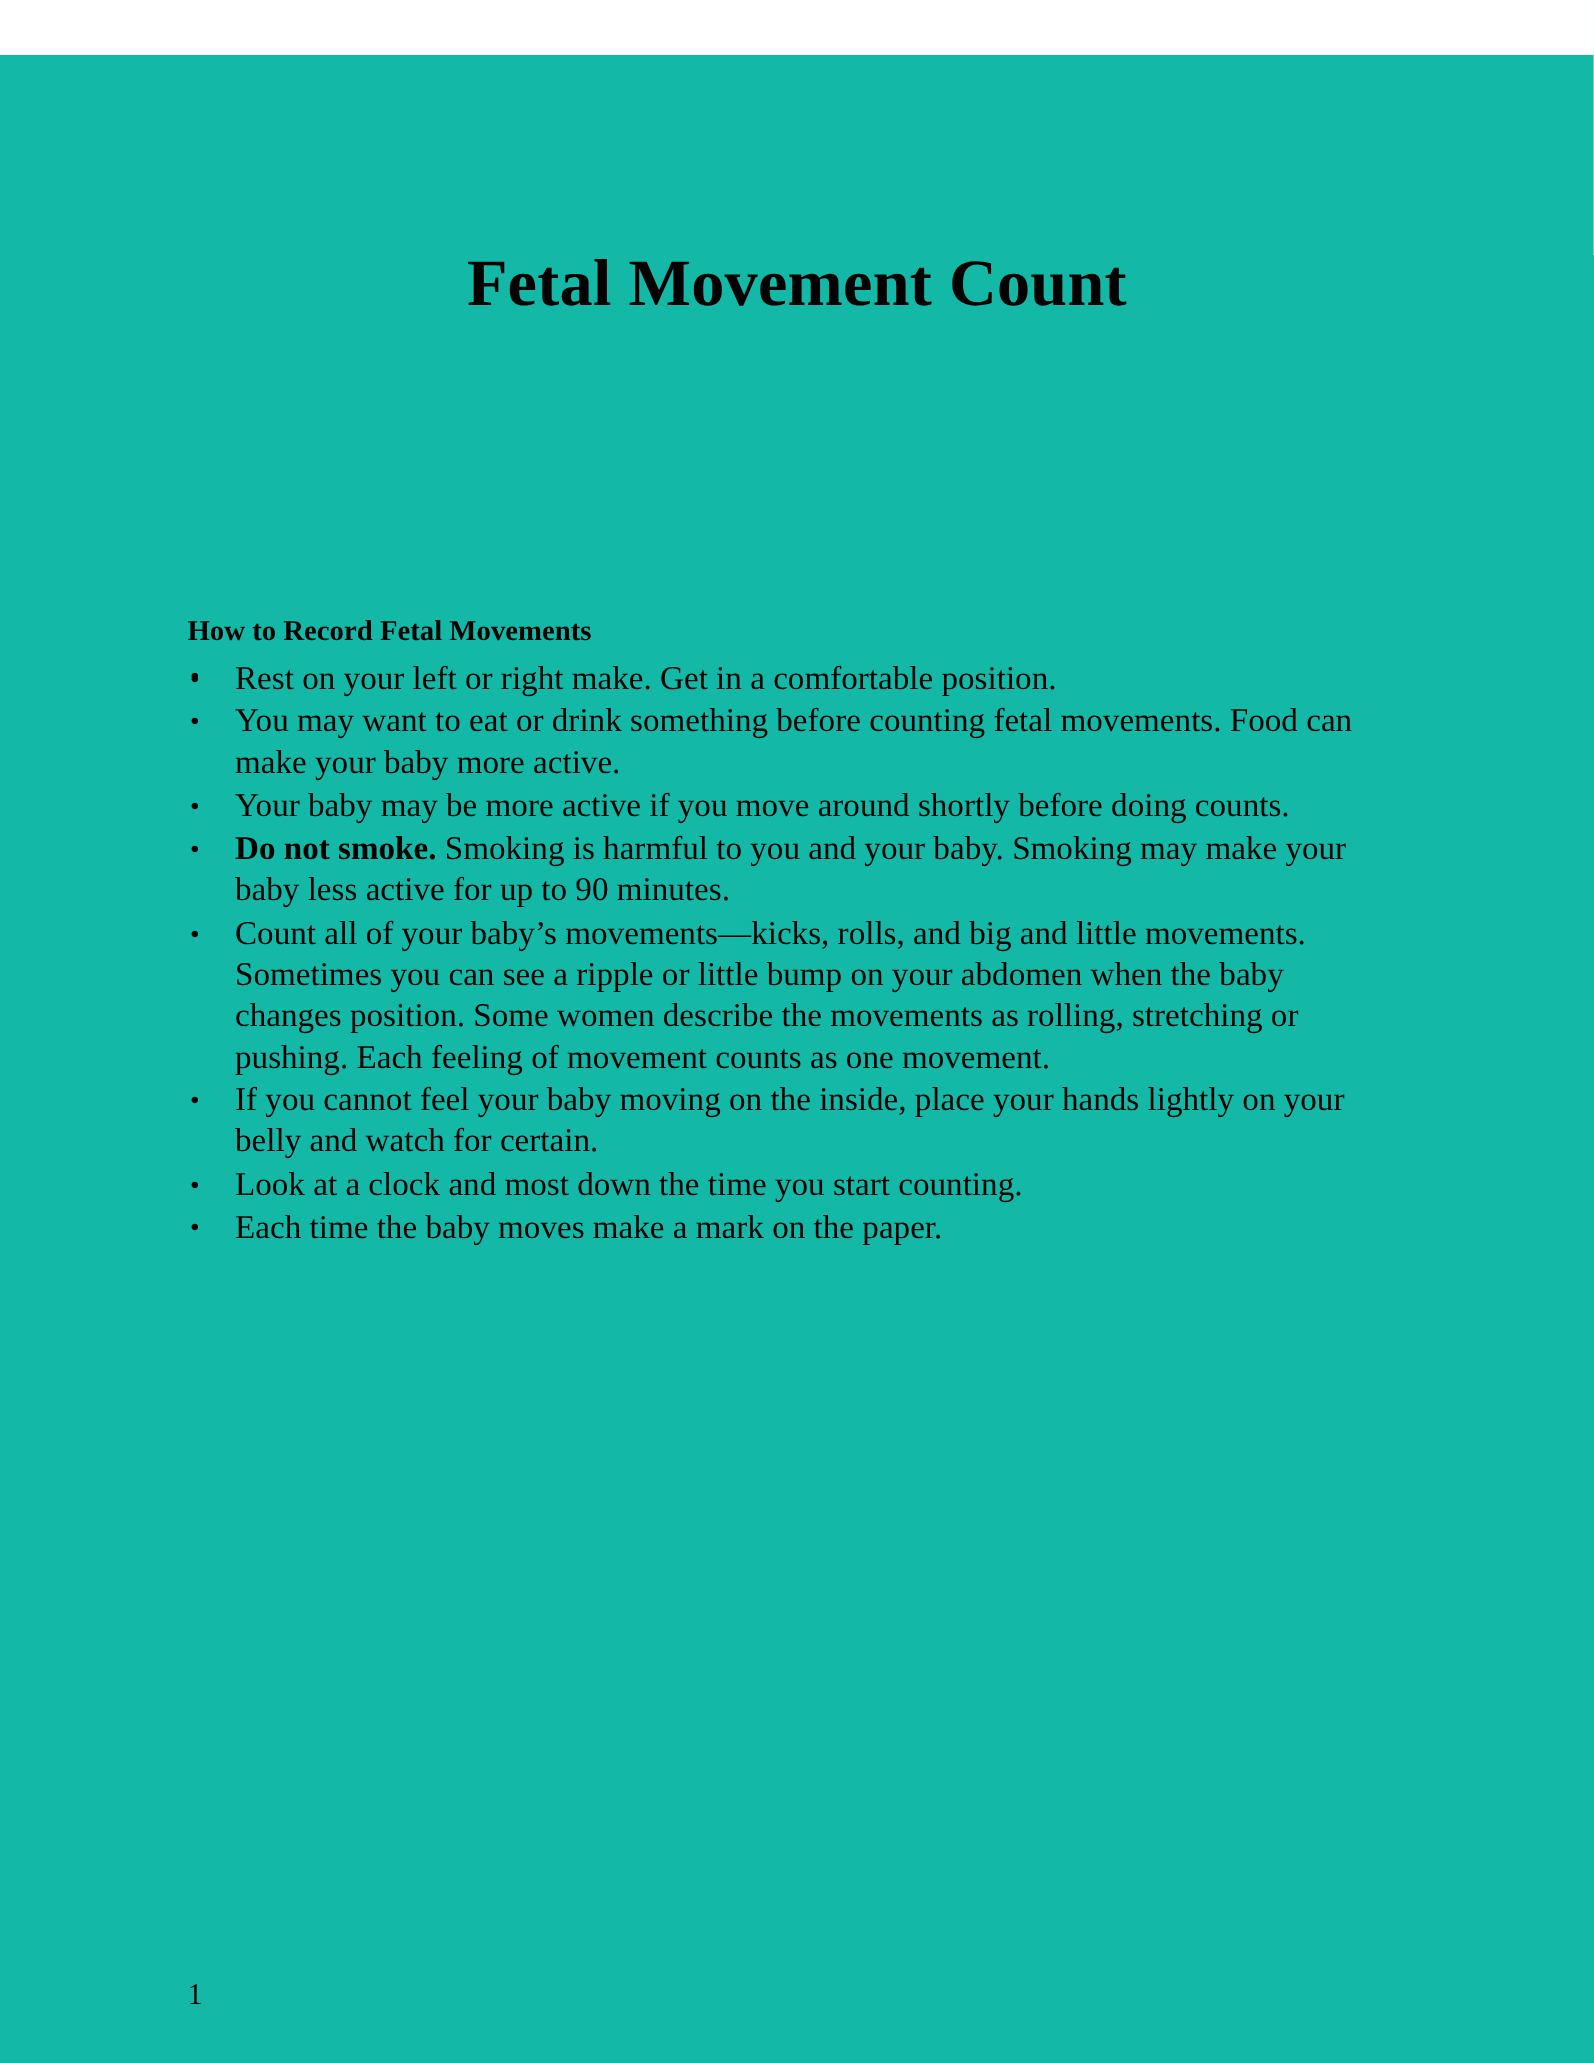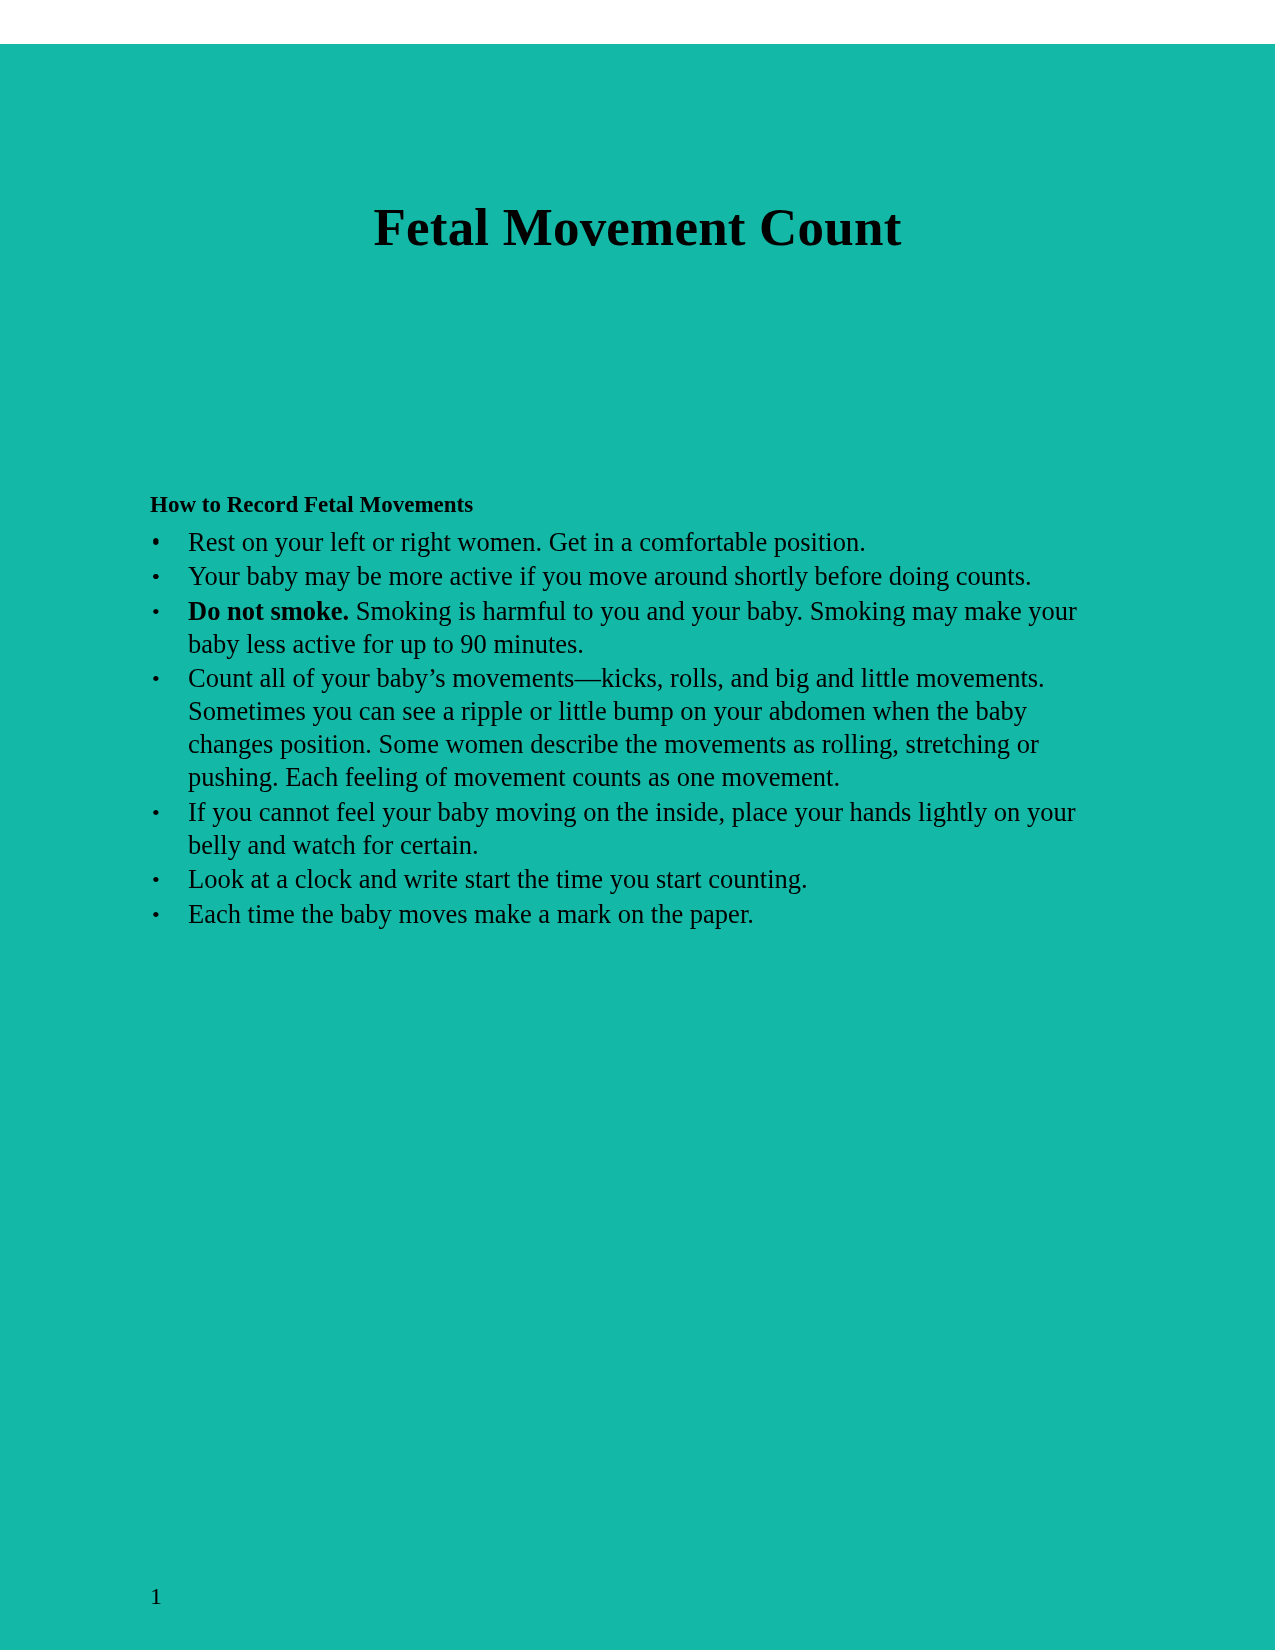--- a/index.html
+++ b/index.html
@@ -96,45 +96,45 @@
 
   <h2 class="section-heading">How to Record Fetal Movements</h2>
 
   <ul class="steps">
     <li class="step">
       <span class="bullet">•</span>
       <span class="step-strong"></span>
     </li>
     <li class="step">
       <span class="bullet">•</span>
-      <span class="step-strong"></span><span>Rest on your left or right women. Get in a comfortable position.</span>
+      <span class="step-strong"></span><span>Rest on your left or right make. Get in a comfortable position.</span>
     </li>
     <li class="step">
       <span class="bullet">•</span>
-      <span class="step-strong"></span>
+      <span class="step-strong"></span><span>You may want to eat or drink something before counting fetal movements. Food can make your baby more active.</span>
     </li>
     <li class="step">
       <span class="bullet">•</span>
       <span class="step-strong"></span><span>Your baby may be more active if you move around shortly before doing counts.</span>
     </li>
     <li class="step">
       <span class="bullet">•</span>
       <span class="step-strong">Do not smoke.</span><span> Smoking is harmful to you and your baby. Smoking may make your baby less active for up to 90 minutes.</span>
     </li>
     <li class="step">
       <span class="bullet">•</span>
       <span class="step-strong"></span><span>Count all of your baby’s movements—kicks, rolls, and big and little movements. Sometimes you can see a ripple or little bump on your abdomen when the baby changes position. Some women describe the movements as rolling, stretching or pushing. Each feeling of movement counts as one movement.</span>
     </li>
     <li class="step">
       <span class="bullet">•</span>
       <span class="step-strong"></span><span>If you cannot feel your baby moving on the inside, place your hands lightly on your belly and watch for certain.</span>
     </li>
     <li class="step">
       <span class="bullet">•</span>
-      <span class="step-strong"></span><span>Look at a clock and write start the time you start counting.</span>
+      <span class="step-strong"></span><span>Look at a clock and most down the time you start counting.</span>
     </li>
     <li class="step">
       <span class="bullet">•</span>
       <span class="step-strong"></span><span>Each time the baby moves make a mark on the paper.</span>
     </li>
   </ul>
 
   <div class="page-number">1</div>
 </div>
 

